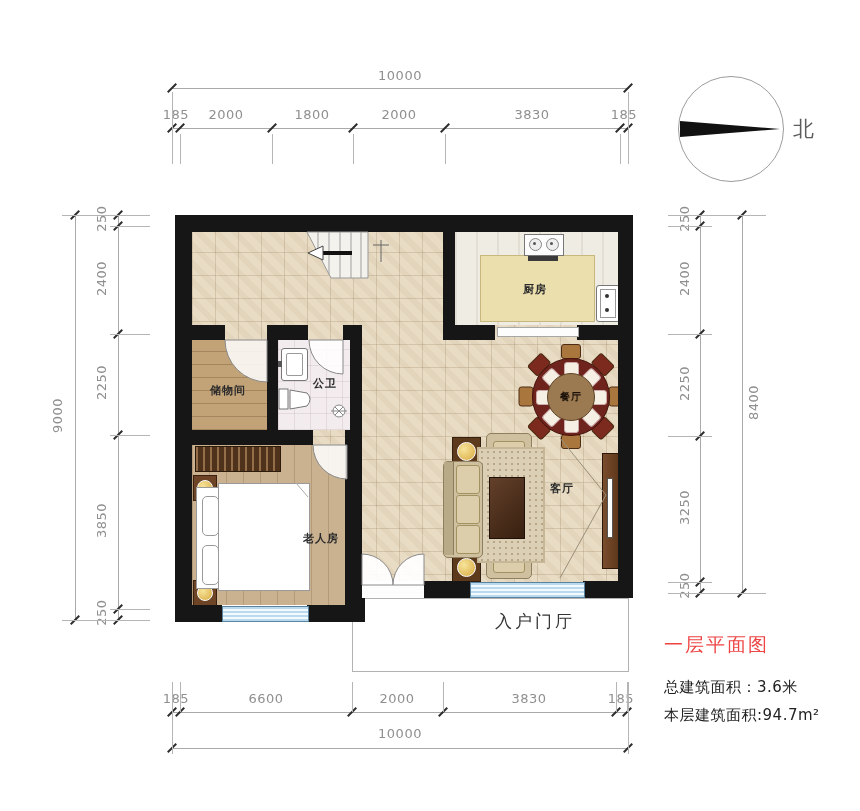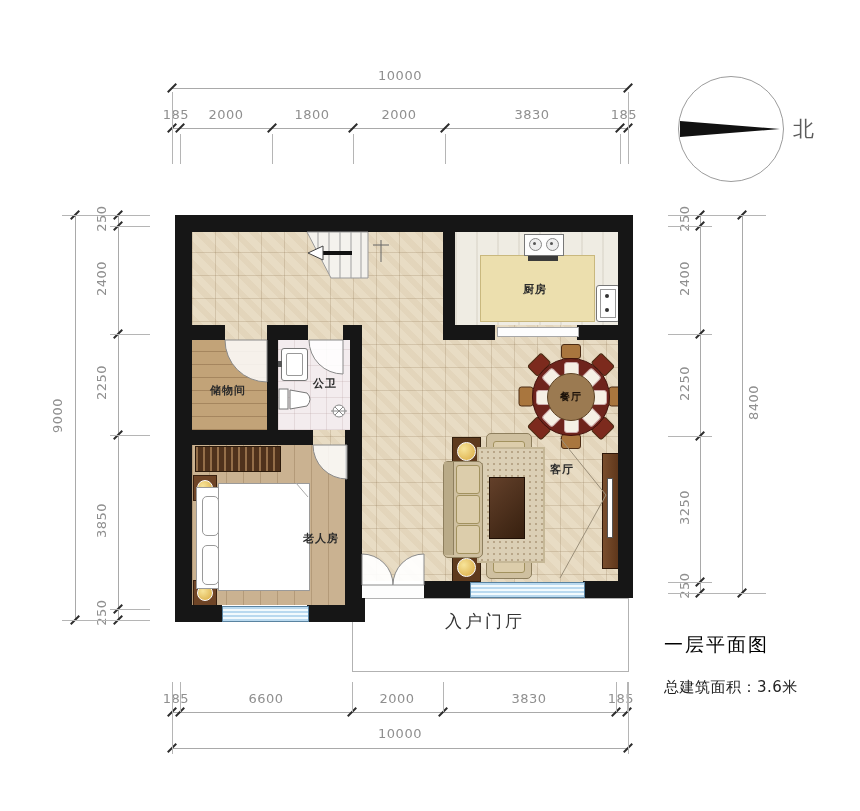--- a/index.html
+++ b/index.html
@@ -68,21 +68,21 @@
   .chair:nth-child(odd){background:#a9763e;} .chair:nth-child(even){background:#7c2a1d;}
   .plate{position:absolute;left:-6px;top:-6px;width:13px;height:13px;background:#f6f0e4;border:1px solid #caa;border-radius:3px;}
   .plate.p0{transform:rotate(0deg) translateY(-28px);}   .plate.p1{transform:rotate(45deg) translateY(-28px);}
   .plate.p2{transform:rotate(90deg) translateY(-28px);}  .plate.p3{transform:rotate(135deg) translateY(-28px);}
   .plate.p4{transform:rotate(180deg) translateY(-28px);} .plate.p5{transform:rotate(225deg) translateY(-28px);}
   .plate.p6{transform:rotate(270deg) translateY(-28px);} .plate.p7{transform:rotate(315deg) translateY(-28px);}
   
   .compass{position:absolute;left:678px;top:76px;width:104px;height:104px;border:1px solid #9c9c9c;border-radius:50%;}
   .north-label{position:absolute;left:793px;top:115px;color:#5c5c5c;font-size:21px;}
   
-  .tb-title{position:absolute;left:664px;top:632px;font-size:19px;color:#000000;letter-spacing:2px;}
+  .tb-title{position:absolute;left:664px;top:632px;font-size:19px;color:#ef4444;letter-spacing:2px;}
   .tb-line{position:absolute;left:664px;color:#222;font-size:15px;letter-spacing:.5px;}
   svg.overlay{position:absolute;left:0;top:0;z-index:4;pointer-events:none;}
 </style>
 </head>
 <body>
 
 <div id="canvas">
 
   <span class="dim" style="left:375px;top:68px;width:50px">10000</span>
   <span class="dim" style="left:151px;top:107px;width:50px">185</span>
@@ -226,22 +226,22 @@
 
   <div class="sink furn" style="left:281px;top:348px;width:25px;height:31px">
     <div style="position:absolute;left:4px;top:4px;right:4px;bottom:4px;border:1px solid #999;border-radius:2px"></div>
     <div style="position:absolute;left:-4px;top:12px;width:4px;height:6px;background:#555"></div>
   </div>
 
   <span class="label" style="left:210px;top:383px">储物间</span>
   <span class="label" style="left:313px;top:376px">公卫</span>
   <span class="label" style="left:303px;top:531px">老人房</span>
   <span class="label" style="left:523px;top:282px">厨房</span>
-  <span class="label" style="left:550px;top:462px">客厅</span>
-  <span class="label" style="left:445px;top:610px;width:130px;text-align:left;font-size:17px;font-weight:400;letter-spacing:3px;color:#333">入户门厅</span>
+  <span class="label" style="left:550px;top:481px">客厅</span>
+  <span class="label" style="left:445px;top:610px;width:130px;text-align:right;font-size:17px;font-weight:400;letter-spacing:3px;color:#333">入户门厅</span>
 
   <svg class="overlay" width="860" height="811">
     <defs>
         <clipPath id="stairclip">
           <polygon points="307,232 368,232 368,278 331,278"></polygon>
         </clipPath>
       </defs>
 
     <polygon points="307,232 368,232 368,278 331,278" fill="#f4f2ed" stroke="#9a9a9a" stroke-width="1"></polygon>
     <g clip-path="url(#stairclip)" stroke="#9f9f9f" stroke-width="1">
@@ -276,20 +276,21 @@
       <line x1="335" y1="407" x2="343" y2="415"></line>
         <line x1="343" y1="407" x2="335" y2="415"></line>
       <line x1="331" y1="411" x2="347" y2="411"></line>
     </g>
 
     <line x1="296" y1="483" x2="308" y2="497" stroke="#aaa"></line>
   </svg>
 
   <div class="tb-title">一层平面图</div>
   <div class="tb-line" style="top:678px">总建筑面积：3.6米</div>
+  <div class="tb-line" style="top:706px">本层建筑面积:94.7m²</div>
 <div class="dimline" style="left: 172px; top: 88px; width: 457px; height: 1px;"></div>
     <div class="dimline" style="left: 172px; top: 128px; width: 457px; height: 1px;"></div>
     <div class="dimline" style="left: 172px; top: 712px; width: 456px; height: 1px;"></div>
     <div class="dimline" style="left: 172px; top: 748px; width: 456px; height: 1px;"></div>
     <div class="dimline" style="left: 75px; top: 215px; width: 1px; height: 406px;"></div>
     <div class="dimline" style="left: 118px; top: 215px; width: 1px; height: 406px;"></div>
     <div class="dimline" style="left: 700px; top: 215px; width: 1px; height: 378px;"></div>
     <div class="dimline" style="left: 742px; top: 215px; width: 1px; height: 378px;"></div>
     <div class="tick" style="left: 172px; top: 128px; width: 12px; height: 2px;"></div>
     <div class="tick" style="left: 180px; top: 128px; width: 12px; height: 2px;"></div>

